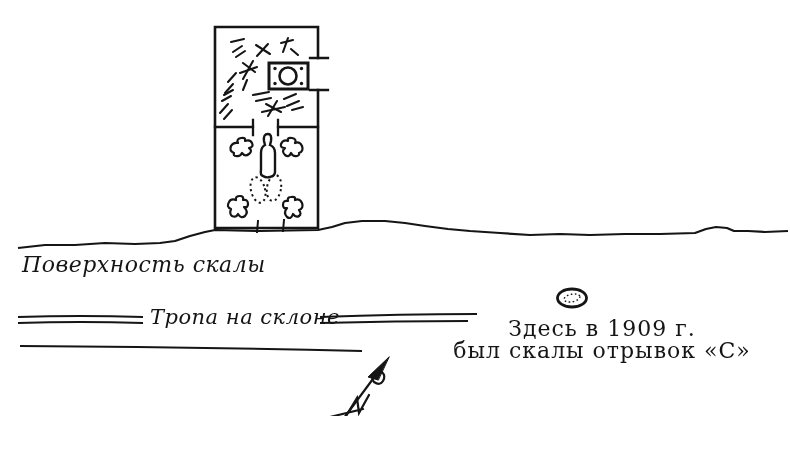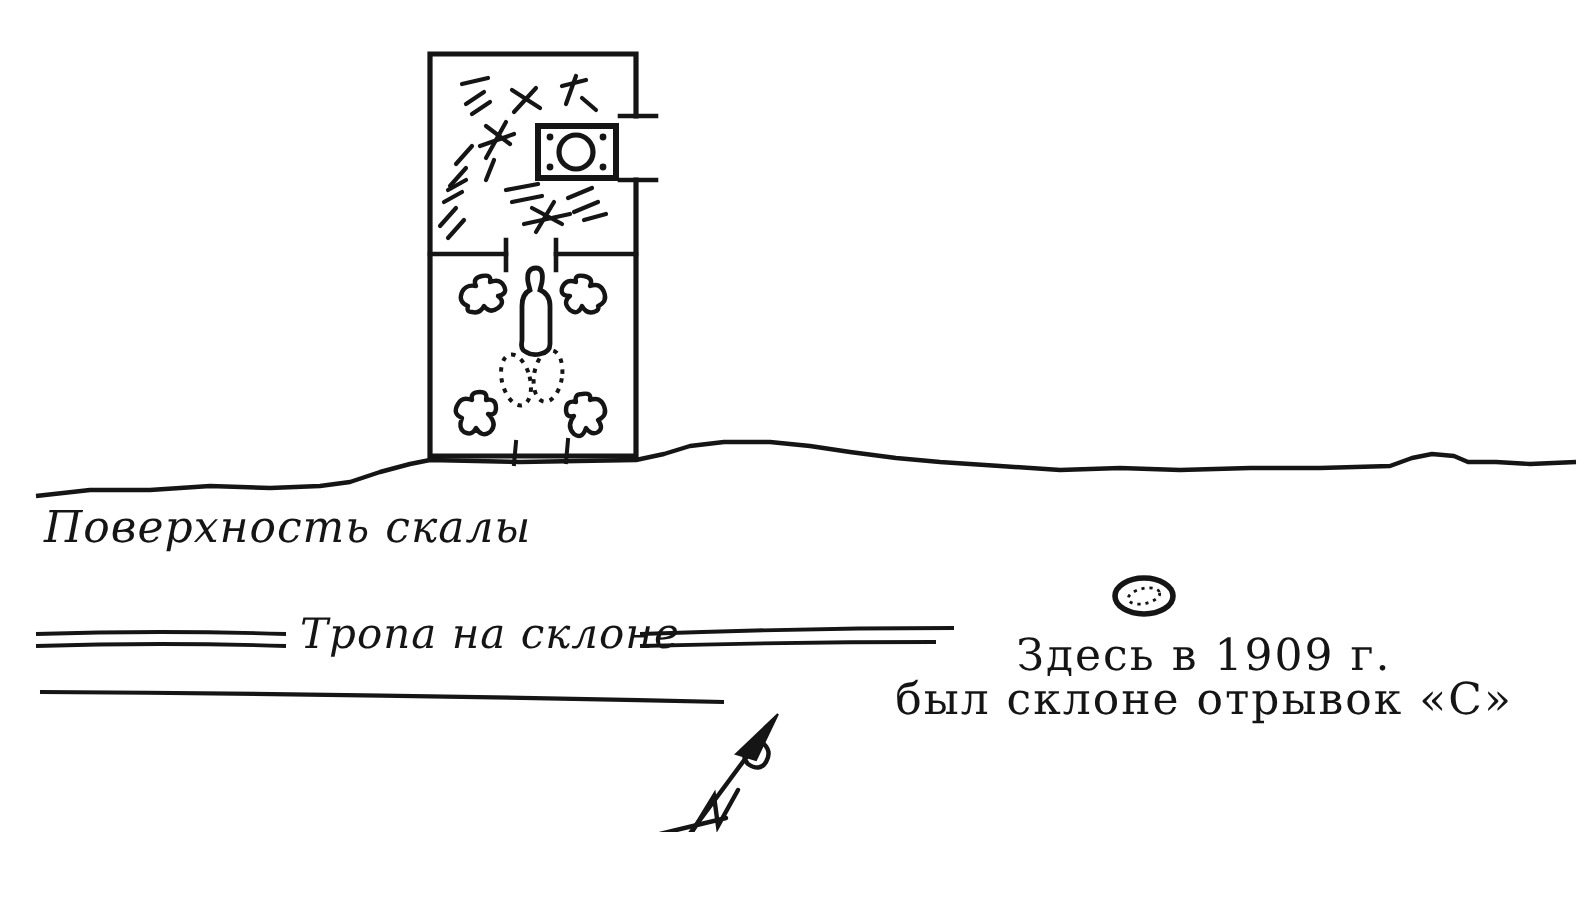--- a/index.html
+++ b/index.html
@@ -124,16 +124,16 @@
       </g>
     </g>
   </svg>
 
   <div class="lbl italic rock-label">Поверхность скалы</div>
 
   <div class="lbl italic path-label">Тропа на склоне</div>
 
   <div class="find-caption">
     <div class="cap-line">Здесь в 1909 г.</div>
-    <div class="cap-line">был склоне отрывок «С»</div>
+    <div class="cap-line">был скалы отрывок «С»</div>
   </div>
 
 </div>
 
 </body></html>

